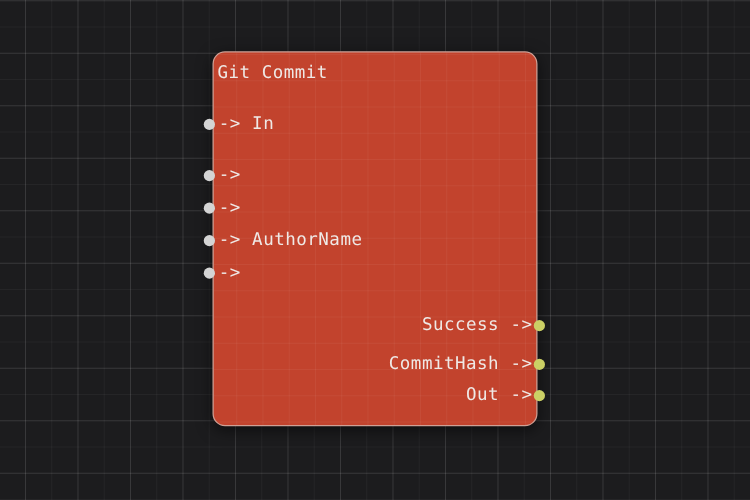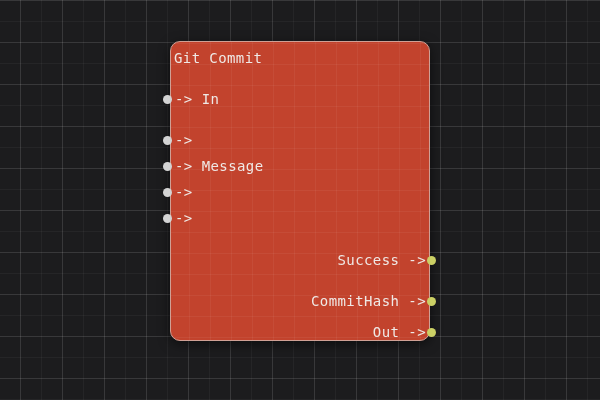--- a/index.html
+++ b/index.html
@@ -98,45 +98,45 @@
     </div>
 
     <div class="row in" style="top:88px">
       <span class="dot in-dot"></span>
       <span class="arrow">-&gt;</span>
     </div>
 
     <div class="row in" style="top:114px">
       <span class="dot in-dot"></span>
       <span class="arrow">-&gt;</span>
-      <span class="lbl">Message</span>
     </div>
 
     <div class="row in" style="top:140px">
       <span class="dot in-dot"></span>
       <span class="arrow">-&gt;</span>
+      <span class="lbl">AuthorName</span>
     </div>
 
     <div class="row in" style="top:166px">
       <span class="dot in-dot"></span>
       <span class="arrow">-&gt;</span>
     </div>
 
     <div class="row out" style="top:208px">
       <span class="lbl">Success</span>
       <span class="arrow">-&gt;</span>
       <span class="dot out-dot"></span>
     </div>
 
-    <div class="row out" style="top:249px">
+    <div class="row out" style="top:239px">
       <span class="lbl">CommitHash</span>
       <span class="arrow">-&gt;</span>
       <span class="dot out-dot"></span>
     </div>
 
-    <div class="row out" style="top:280px">
+    <div class="row out" style="top:264px">
       <span class="lbl">Out</span>
       <span class="arrow">-&gt;</span>
       <span class="dot out-dot"></span>
     </div>
 
   </div>
 </div>
 
 </body></html>

